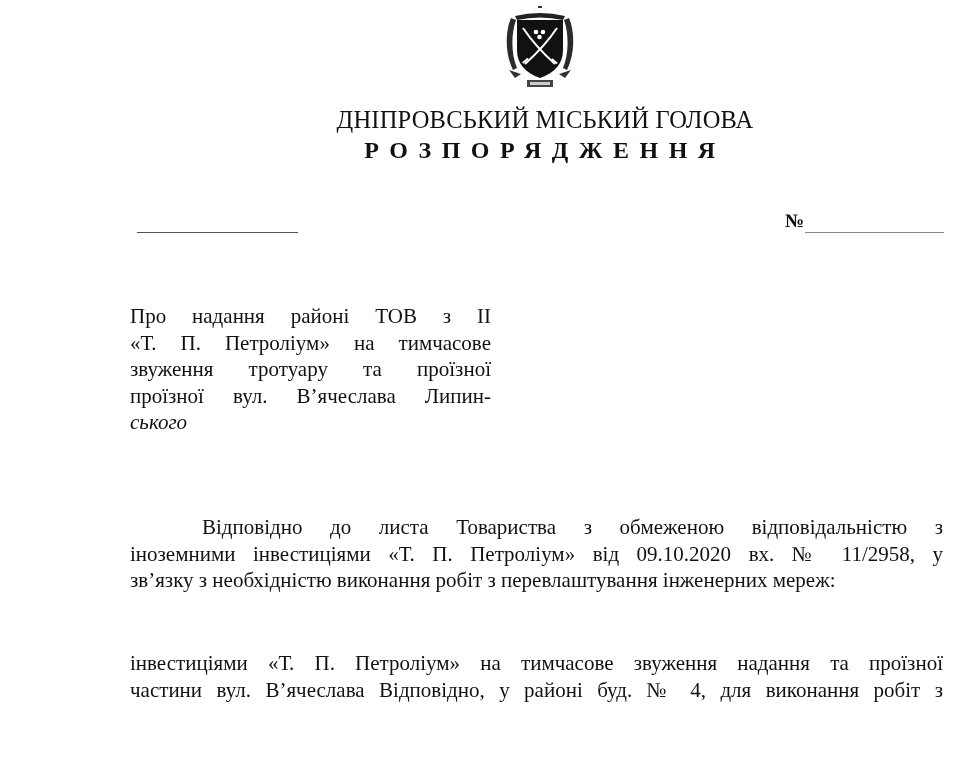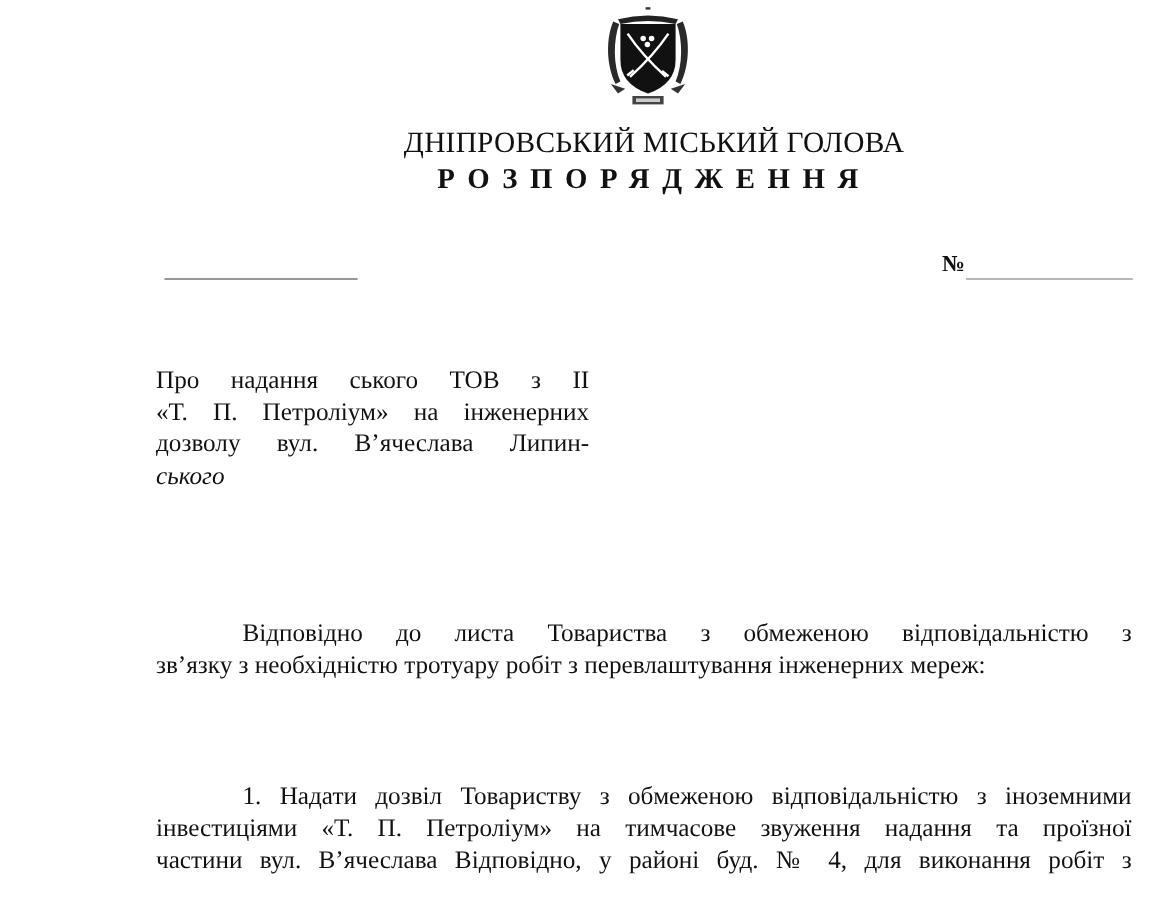--- a/index.html
+++ b/index.html
@@ -145,28 +145,29 @@
 </div>
 
 <div class="authority">ДНІПРОВСЬКИЙ МІСЬКИЙ ГОЛОВА</div>
 <div class="doc-type">РОЗПОРЯДЖЕННЯ</div>
 
 <div class="date-line"></div>
 <div class="number-sign">№</div>
 <div class="number-line"></div>
 
 <div class="title-block">
-  <span class="ln">Про надання ського ТОВ з ІІ</span>
-  <span class="ln">«Т. П. Петроліум» на інженерних</span>
-  <span class="ln">дозволу вул. В’ячеслава Липин-</span>
+  <span class="ln">Про надання районі ТОВ з ІІ</span>
+  <span class="ln">«Т. П. Петроліум» на тимчасове</span>
+  <span class="ln">звуження тротуару та проїзної</span>
+  <span class="ln">проїзної вул. В’ячеслава Липин-</span>
   <span class="ln last">ського</span>
 </div>
 
 <div class="para para1">
   <span class="ln first">Відповідно до листа Товариства з обмеженою відповідальністю з</span>
-  <span class="ln last">зв’язку з необхідністю тротуару робіт з перевлаштування інженерних мереж:</span>
+  <span class="ln">іноземними інвестиціями «Т. П. Петроліум» від 09.10.2020 вх. № 11/2958, у</span>
+  <span class="ln last">зв’язку з необхідністю виконання робіт з перевлаштування інженерних мереж:</span>
 </div>
 
 <div class="para para2">
-  <span class="ln first">1. Надати дозвіл Товариству з обмеженою відповідальністю з іноземними</span>
   <span class="ln">інвестиціями «Т. П. Петроліум» на тимчасове звуження надання та проїзної</span>
   <span class="ln">частини вул. В’ячеслава Відповідно, у районі буд. № 4, для виконання робіт з</span>
 </div>
 
 </body></html>

